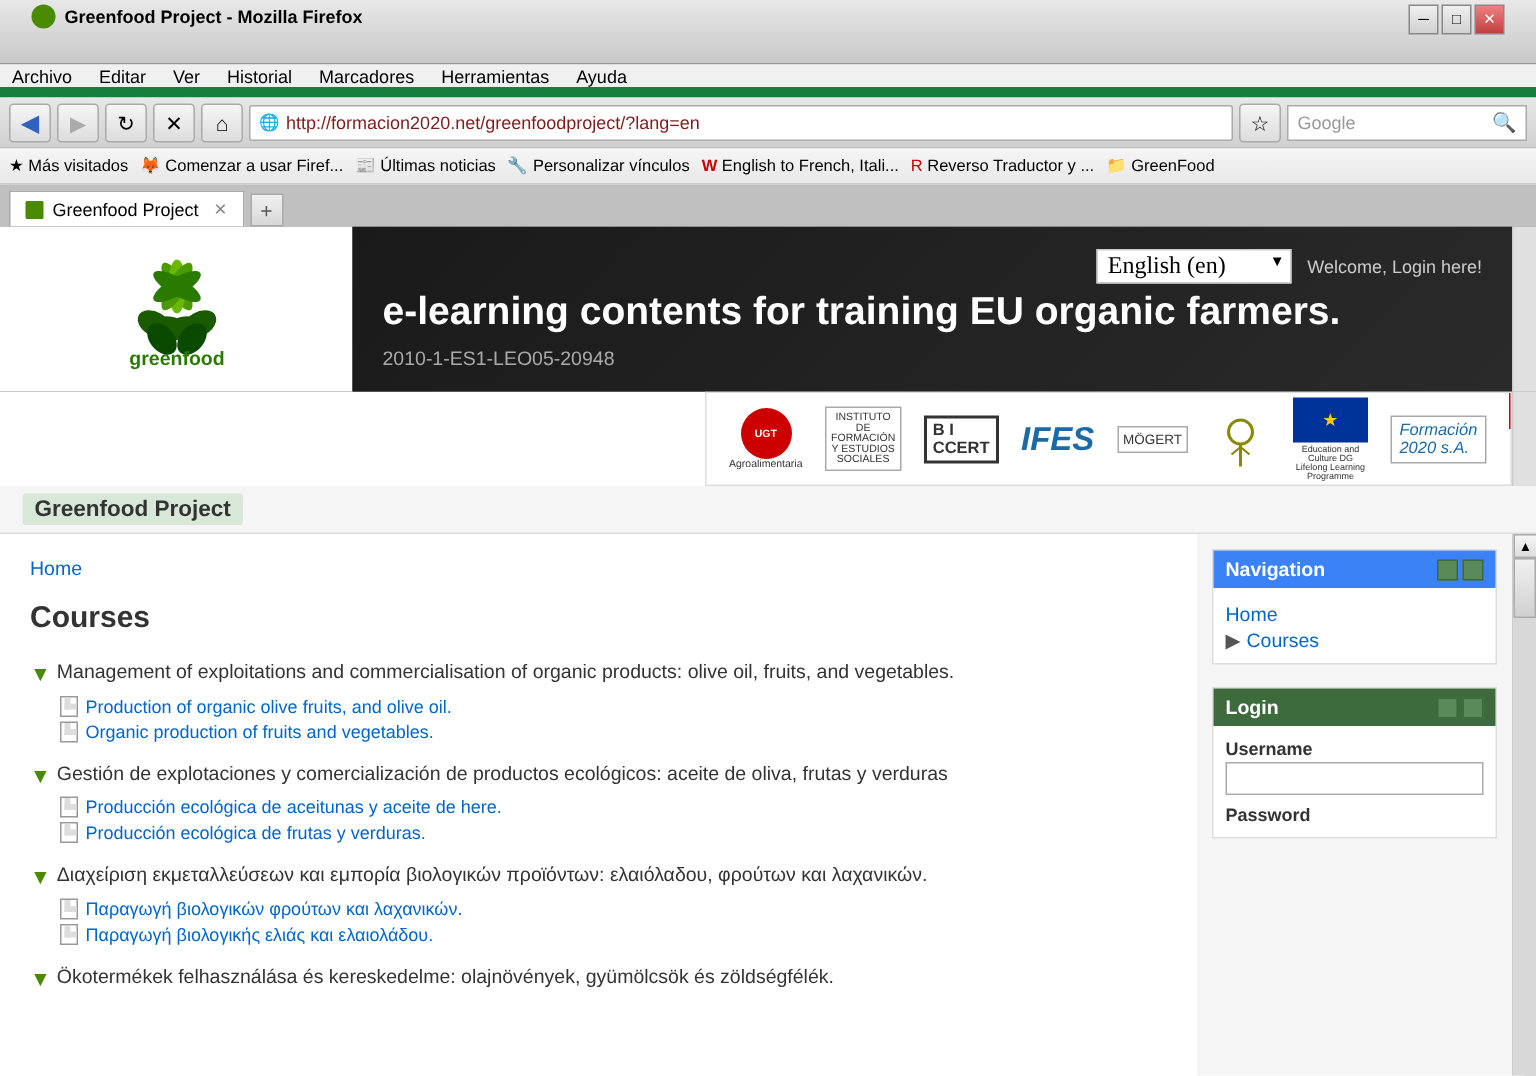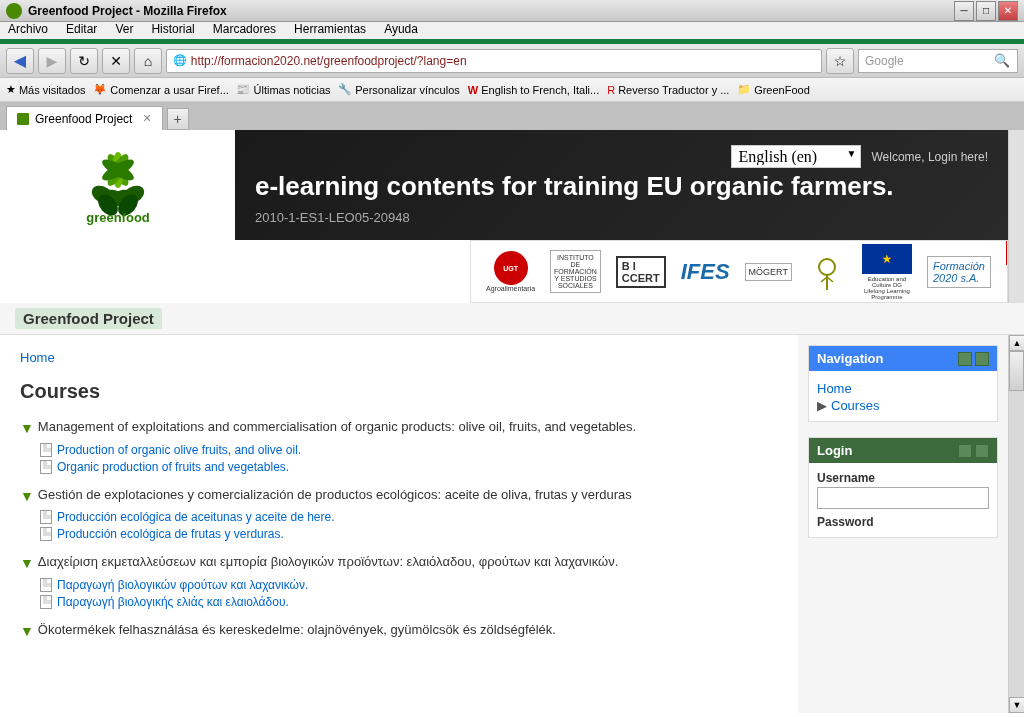--- a/index.html
+++ b/index.html
@@ -1,26 +1,26 @@
 <!DOCTYPE html>
 <html><head>
   <meta charset="utf-8">
   <style>
     * { margin: 0; padding: 0; box-sizing: border-box; }
     body { font-family: Arial, sans-serif; font-size: 13px; background: #fff; width: 1024px; height: 717px; overflow: hidden; }
 
     
     .title-bar {
       background: linear-gradient(to bottom, #e8e8e8, #c8c8c8);
-      padding: 3px 6px;
-      display: flex;
-      align-items: center;
+      padding: 3px 21px;
+      display: flex;
+      align-items: flex-start;
       justify-content: space-between;
       border-bottom: 1px solid #999;
-      height: 22px;
+      height: 43px;
     }
     .title-bar-left {
       display: flex;
       align-items: center;
       gap: 6px;
       font-size: 12px;
       font-weight: bold;
     }
     .title-bar-left .favicon {
       width: 16px; height: 16px;
@@ -38,27 +38,27 @@
       background: linear-gradient(to bottom, #f0f0f0, #d0d0d0);
       font-size: 10px;
       display: flex; align-items: center; justify-content: center;
       cursor: pointer;
     }
     .win-btn.close { background: linear-gradient(to bottom, #f08080, #c04040); color: white; }
 
     
     .menu-bar {
       background: #f0f0f0;
-      border-bottom: 5px solid #15803d;
+      border-bottom: 7px solid #15803d;
       padding: 2px 4px;
       display: flex;
       gap: 10px;
       font-size: 12px;
       height: 22px;
-      align-items: flex-end;
+      align-items: center;
     }
     .menu-item { cursor: pointer; padding: 1px 4px; }
 
     
     .nav-toolbar {
       background: linear-gradient(to bottom, #e8e8e8, #d0d0d0);
       border-bottom: 1px solid #bbb;
       padding: 3px 6px;
       display: flex;
       align-items: center;

